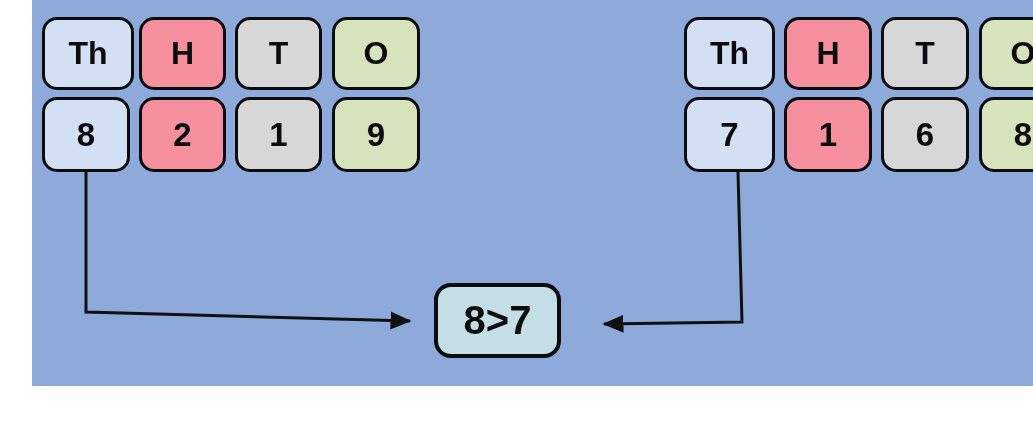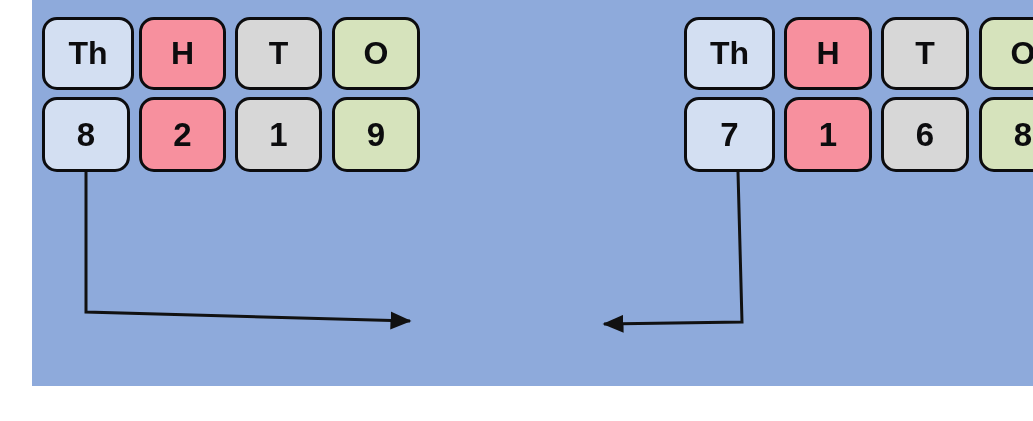--- a/index.html
+++ b/index.html
@@ -90,14 +90,15 @@
   <svg class="connectors" width="1033" height="421" viewBox="0 0 1033 421">
     <defs>
       <marker id="arrowhead" markerWidth="8" markerHeight="7" refX="6.5" refY="3" orient="auto" markerUnits="strokeWidth">
         <path d="M0,0 L7,3 L0,6 Z" fill="#111111"></path>
       </marker>
     </defs>
     <path d="M54,172 L54,312 L378,321" fill="none" stroke="#111111" stroke-width="3" marker-end="url(#arrowhead)"></path>
     <path d="M706,172 L710,322 L572,324" fill="none" stroke="#111111" stroke-width="3" marker-end="url(#arrowhead)"></path>
   </svg>
 
+  <div class="compare-box">8&gt;7</div>
 
 </div>
 
 </body></html>

